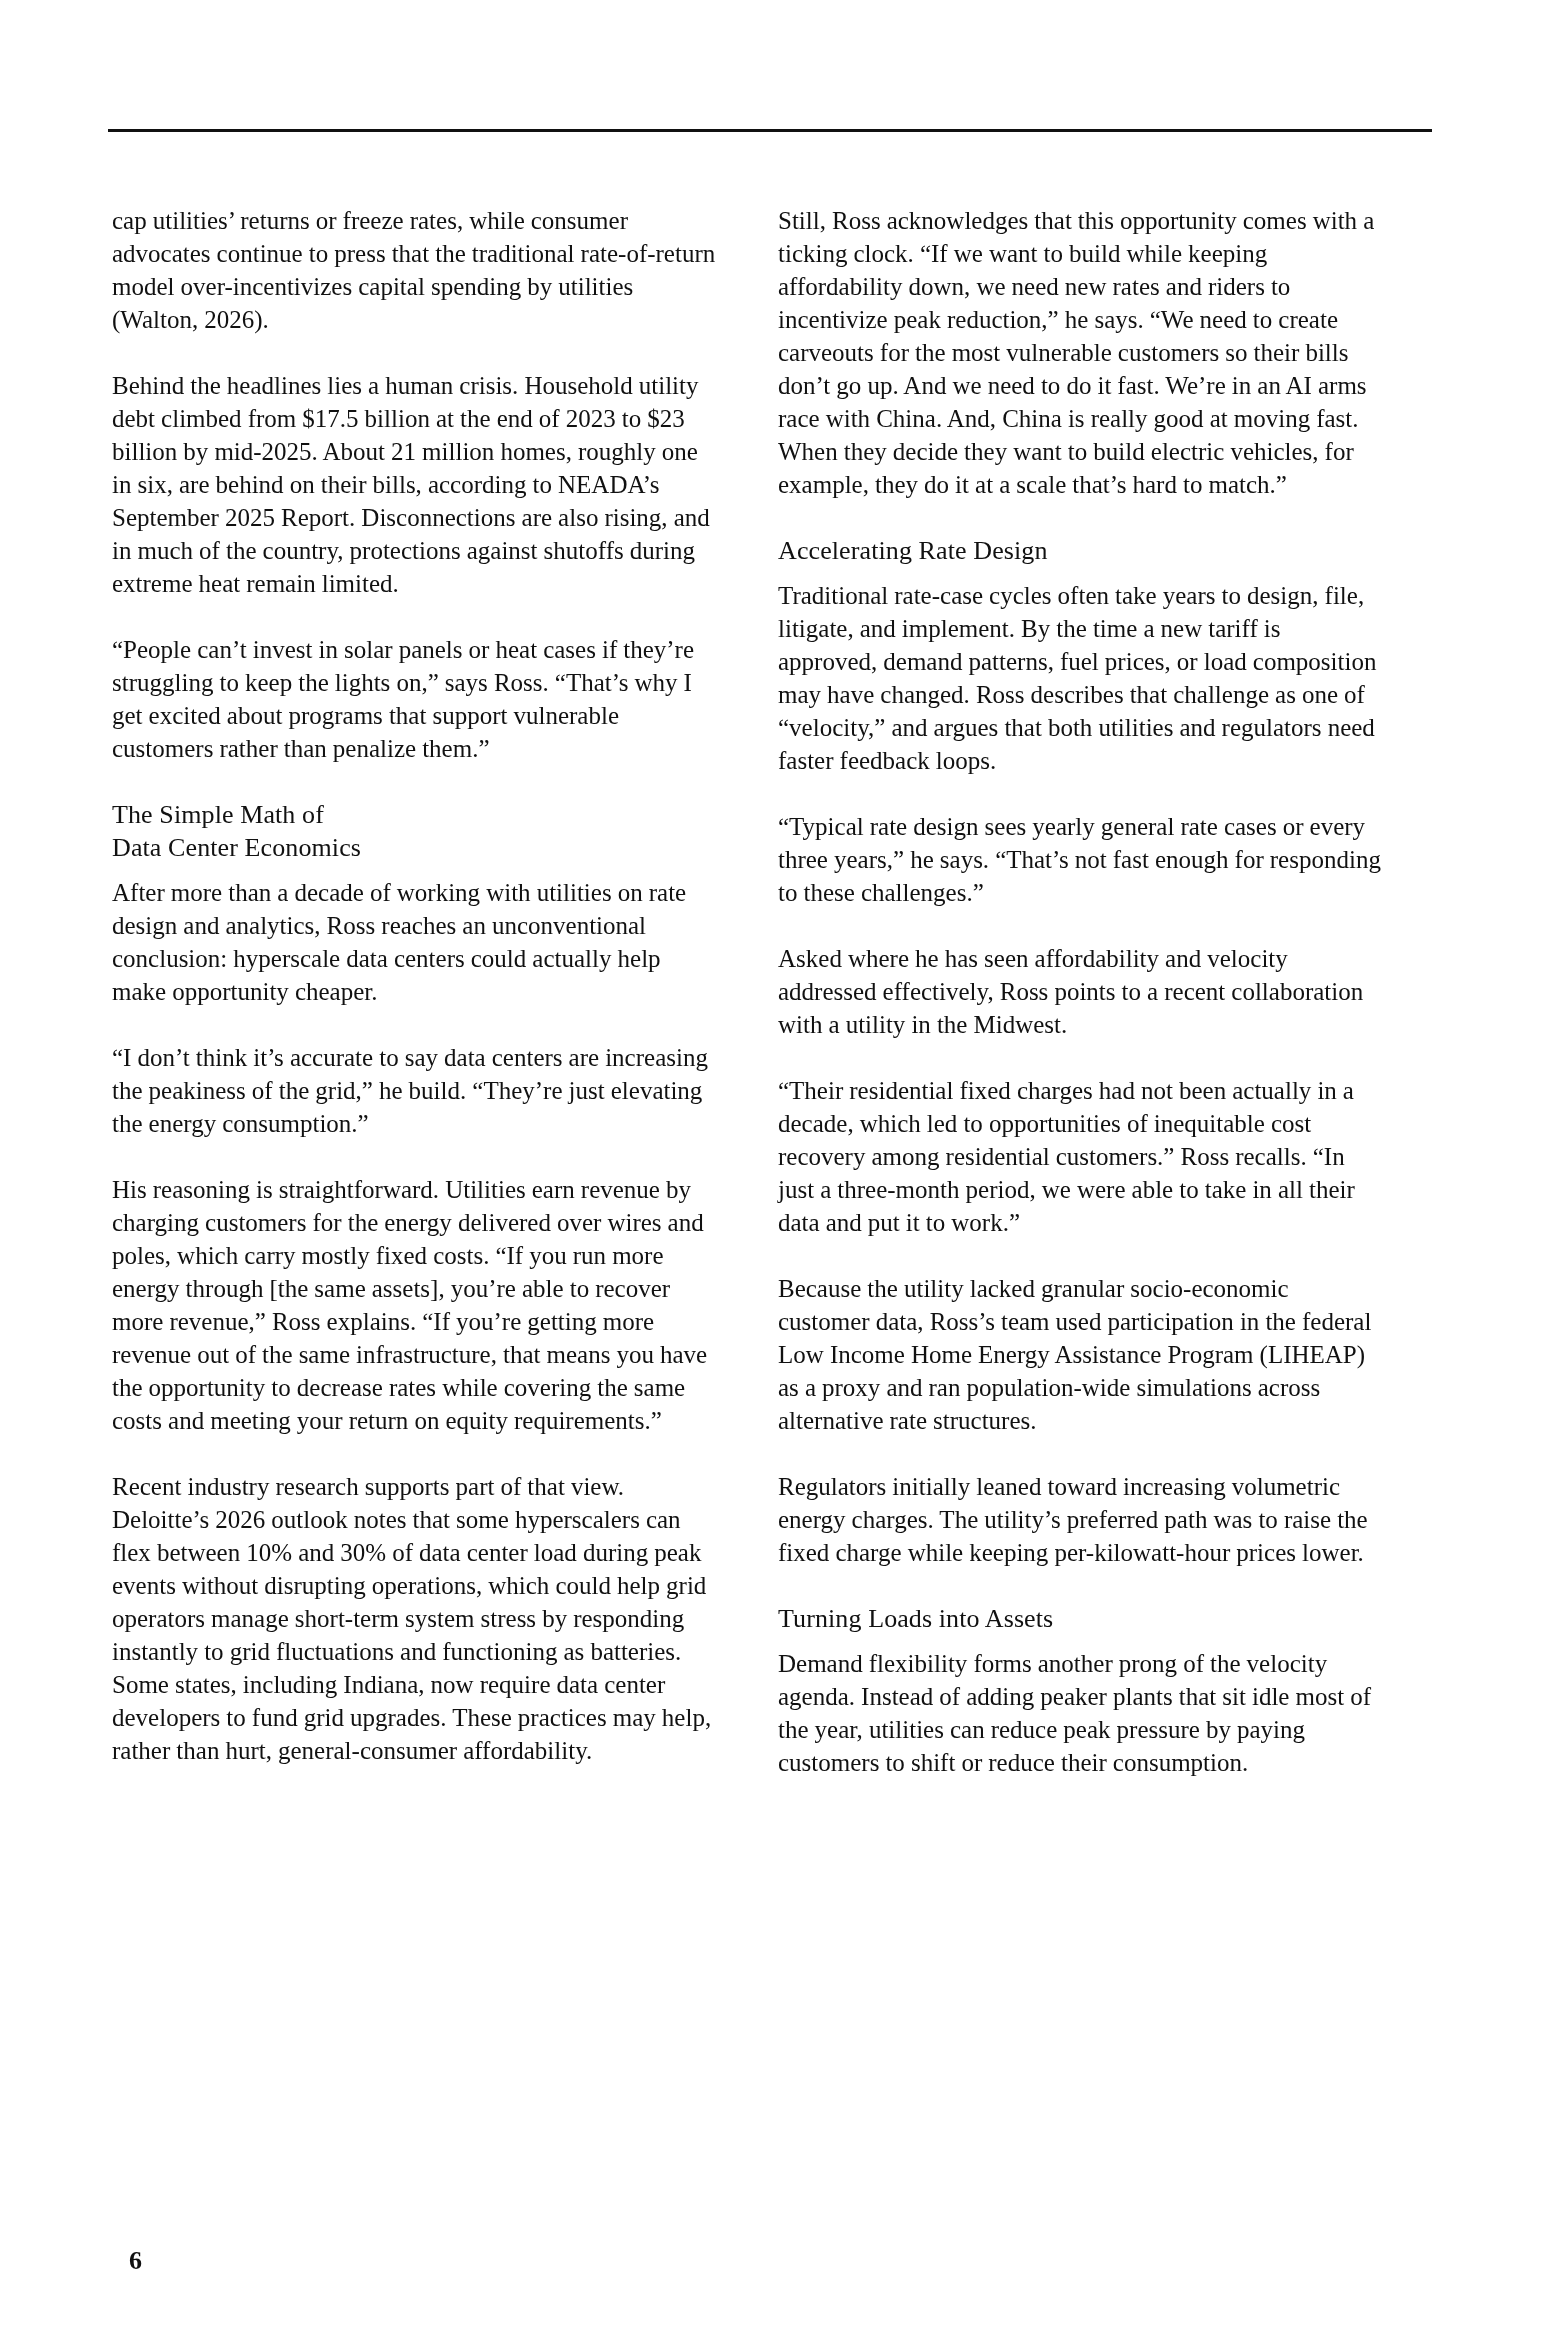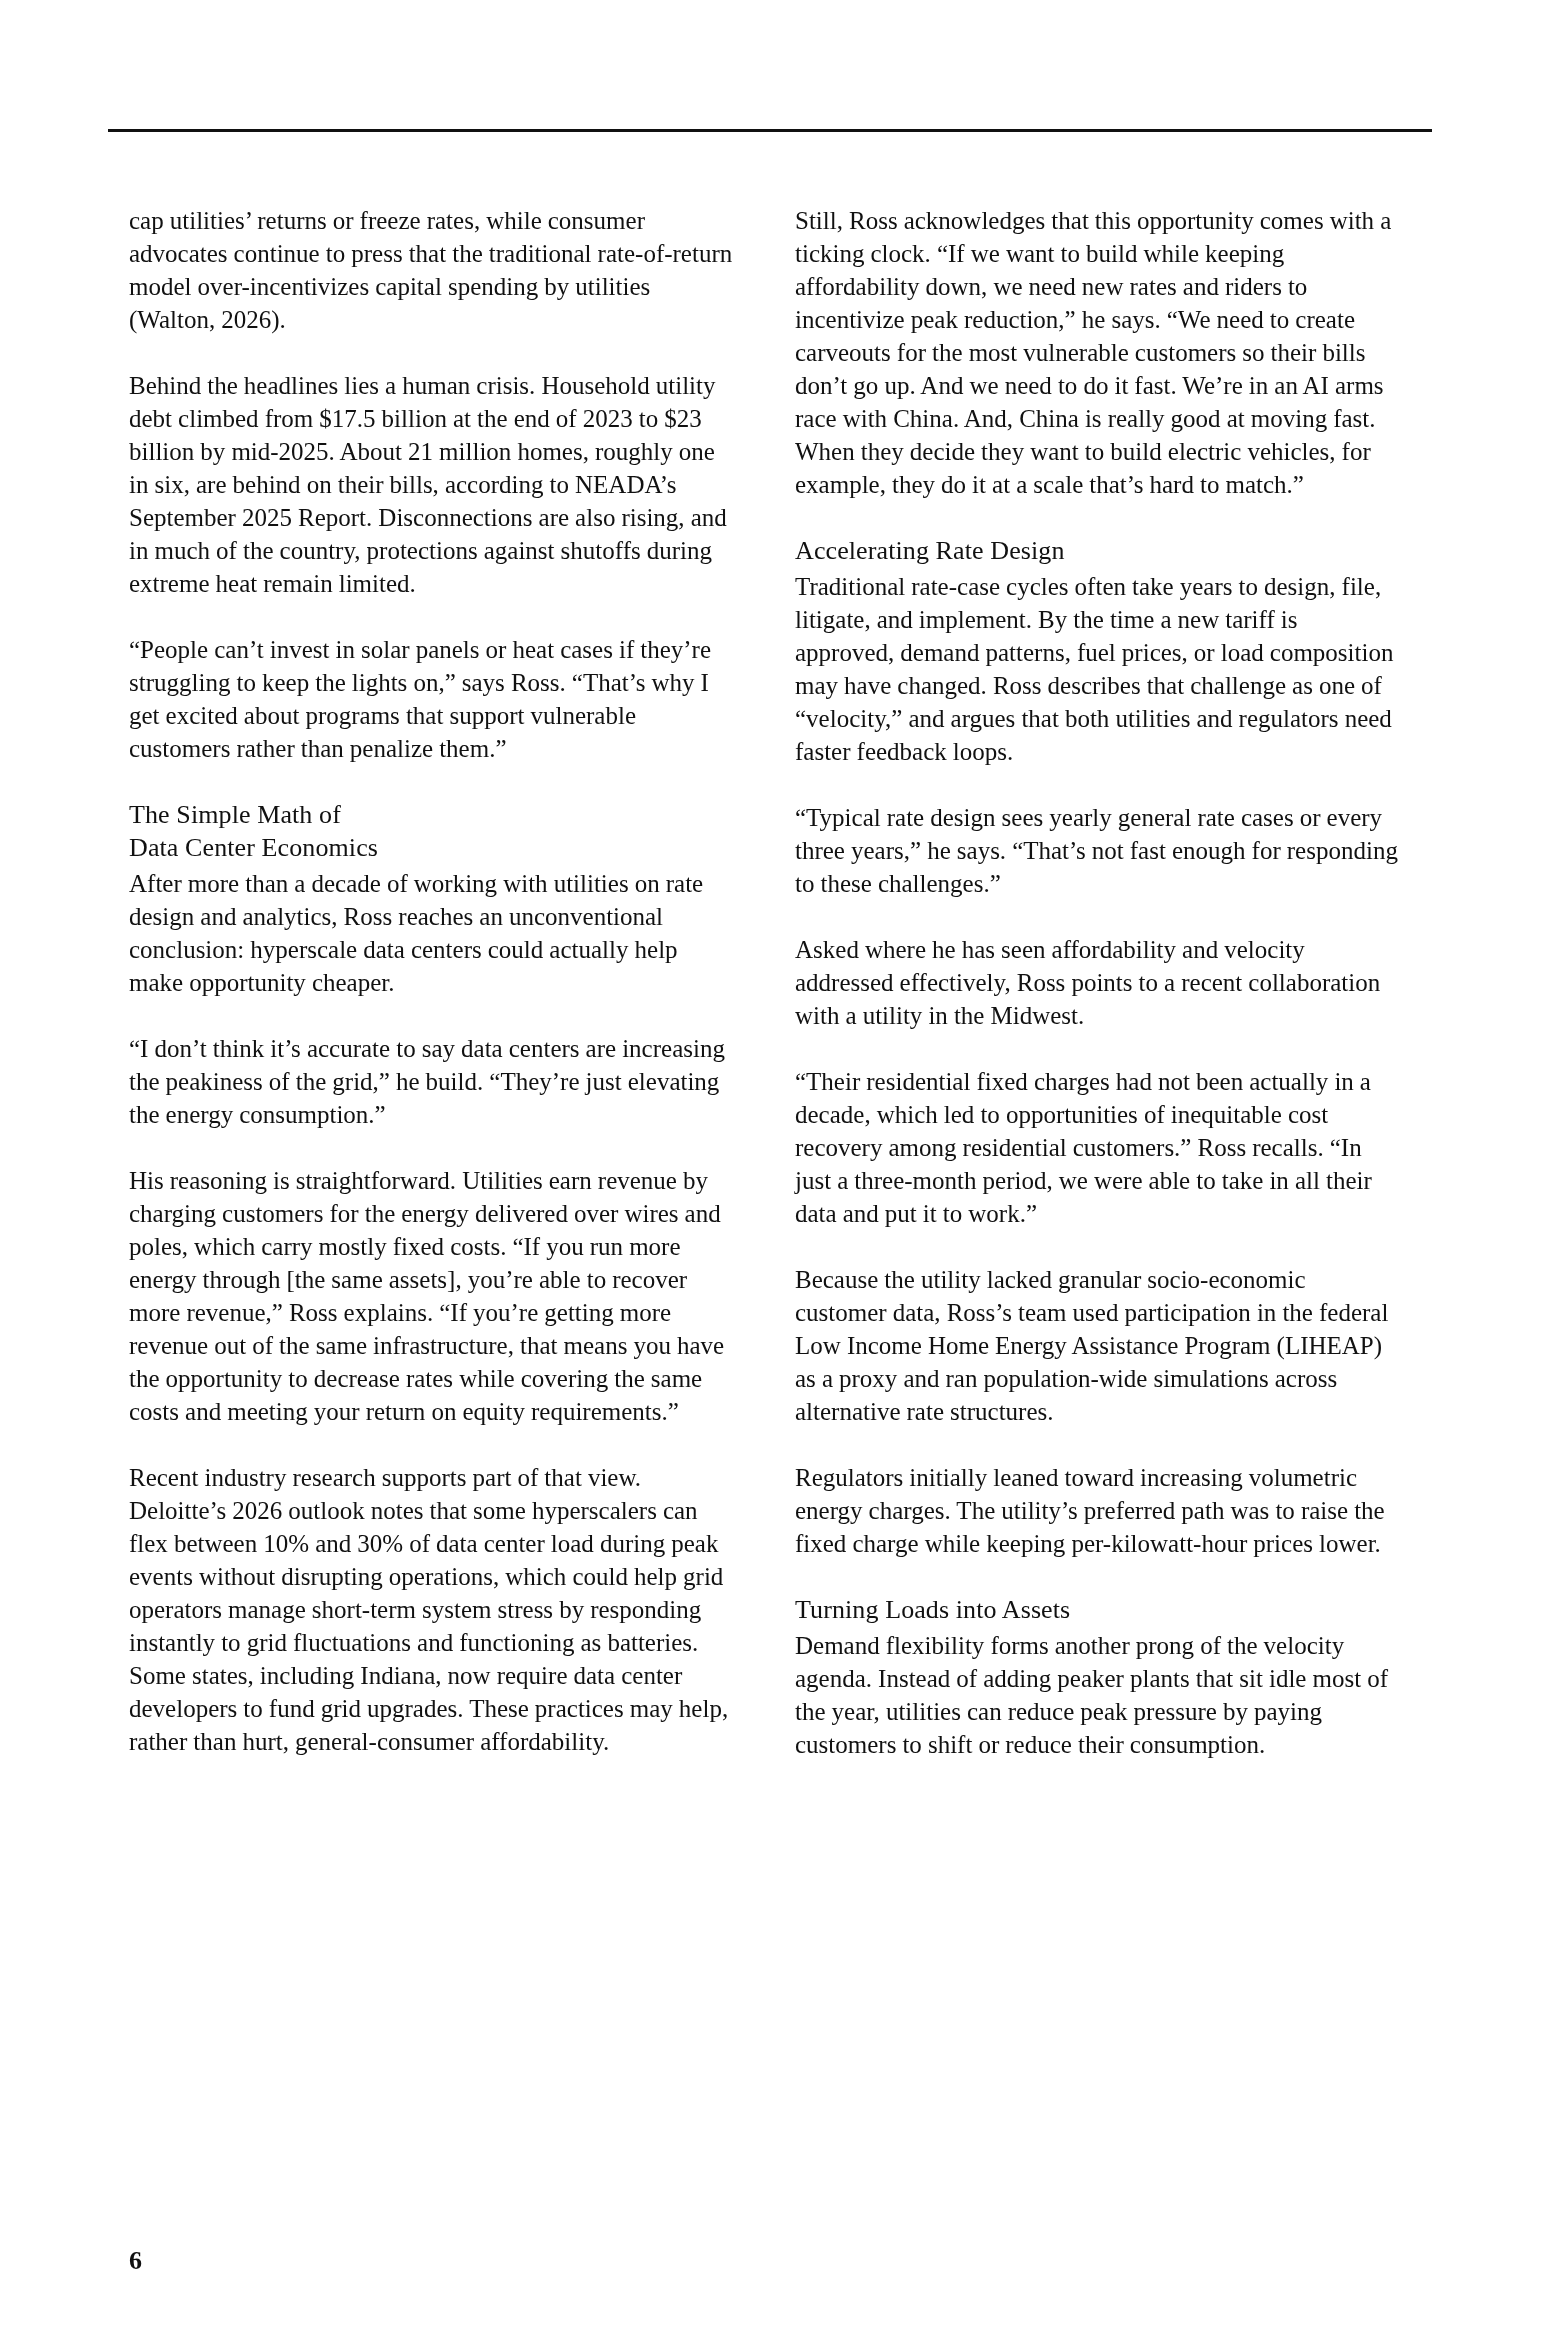--- a/index.html
+++ b/index.html
@@ -27,21 +27,21 @@
     left: 108px;
     top: 129px;
     width: 1324px;
     height: 2.8px;
     background: #111111;
   }
 
   
   .columns {
     position: absolute;
-    left: 129px;
+    left: 112px;
     top: 204px;
     width: 1304px;
     display: flex;
     gap: 60px;
     align-items: flex-start;
   }
   .col {
     width: 606px;
     flex: 0 0 606px;
   }
@@ -63,21 +63,21 @@
   }
   .heading {
     font-size: 26px;
     line-height: 33px;
     font-weight: 400;
     margin: 0;
     letter-spacing: 0.1px;
   }
   
   .heading + .para {
-    margin-top: 3px;
+    margin-top: 12px;
   }
   
 
   
   .folio {
     position: absolute;
     left: 129px;
     top: 2248px;
     font-size: 26px;
     font-weight: 700;

